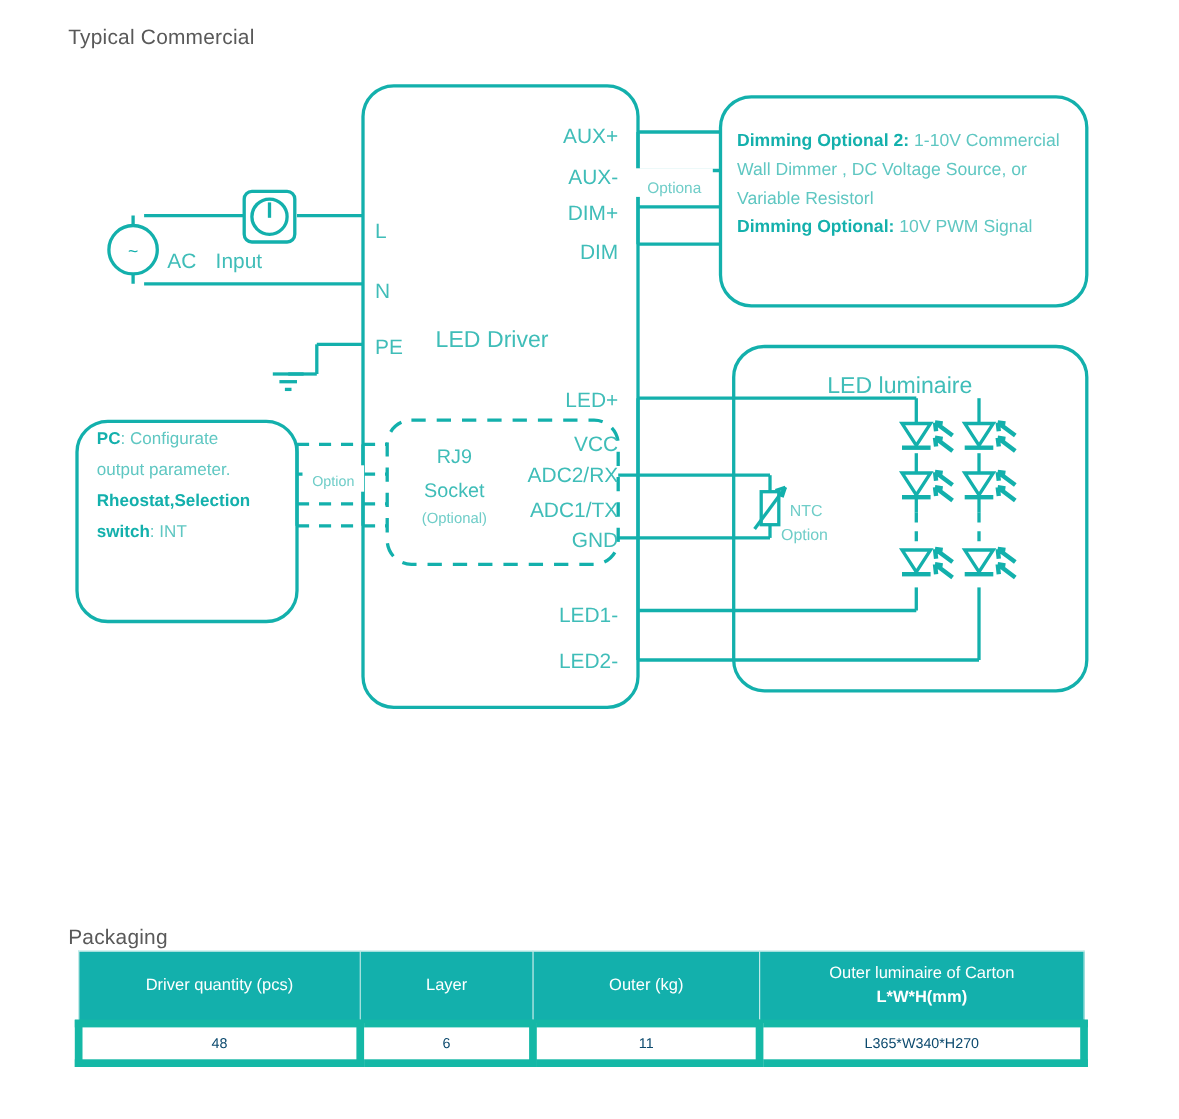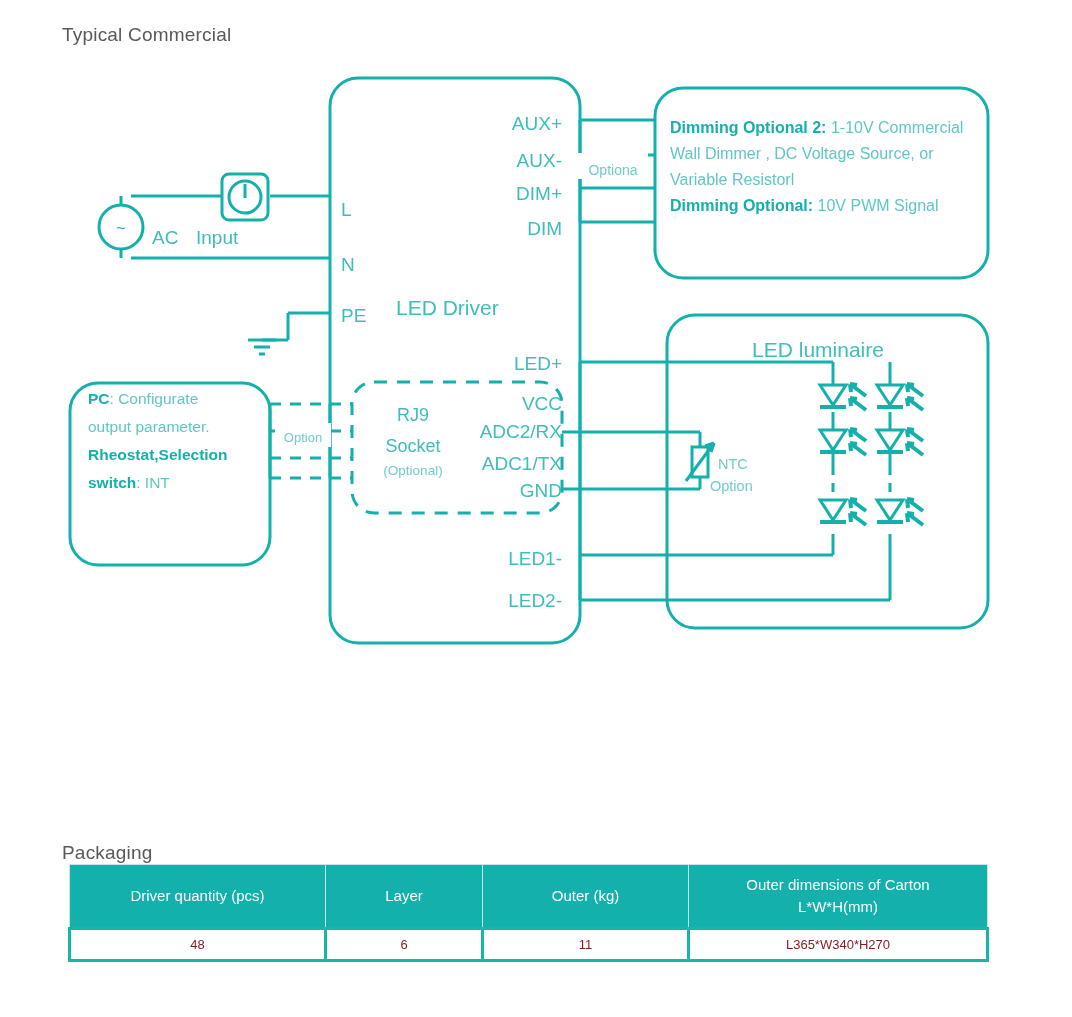--- a/index.html
+++ b/index.html
@@ -19,27 +19,27 @@
   
   #packaging-table{
     position:absolute;left:68px;top:864px;width:921px;
     border-collapse:collapse;table-layout:fixed;border-radius:25px;
   }
   #packaging-table th{
     background:#13b0ac;color:#ffffff;font-weight:400;font-size:15px;
     padding:9px 4px;line-height:1.45;border:1px solid #bfe9e7;text-align:center;
   }
   #packaging-table td{
-    color:#7f1d1d;font-size:13px;padding:7px 4px;text-align:center;
-    border:3px solid #14b8a6;background:#ffffff;
+    color:#0c4a6e;font-size:13px;padding:7px 4px;text-align:center;
+    border:7px solid #14b8a6;background:#ffffff;
   }
   #packaging-table th:nth-child(1){width:247px;}
   #packaging-table th:nth-child(2){width:148px;}
   #packaging-table th:nth-child(3){width:197px;}
-  .th-line2{display:block;}
+  .th-line2{display:block;font-weight:bold;}
 </style>
 </head>
 <body>
 
 <div class="sec-title" id="typical-title">Typical Commercial</div>
 <div class="sec-title" id="packaging-title">Packaging</div>
 
 <svg id="diagram" viewBox="0 0 1072 700">
 
   <g stroke="#13b0ac" fill="none" stroke-width="3">
@@ -235,21 +235,21 @@
       <th>
         <span>Driver quantity (pcs)</span>
       </th>
       <th>
         <span>Layer</span>
       </th>
       <th>
         <span>Outer (kg)</span>
       </th>
       <th>
-        <span>Outer dimensions of Carton</span>
+        <span>Outer luminaire of Carton</span>
         <span class="th-line2">L*W*H(mm)</span>
       </th>
     </tr>
   </thead>
   <tbody>
     <tr>
       <td>48</td>
       <td>6</td>
       <td>11</td>
       <td>L365*W340*H270</td>

